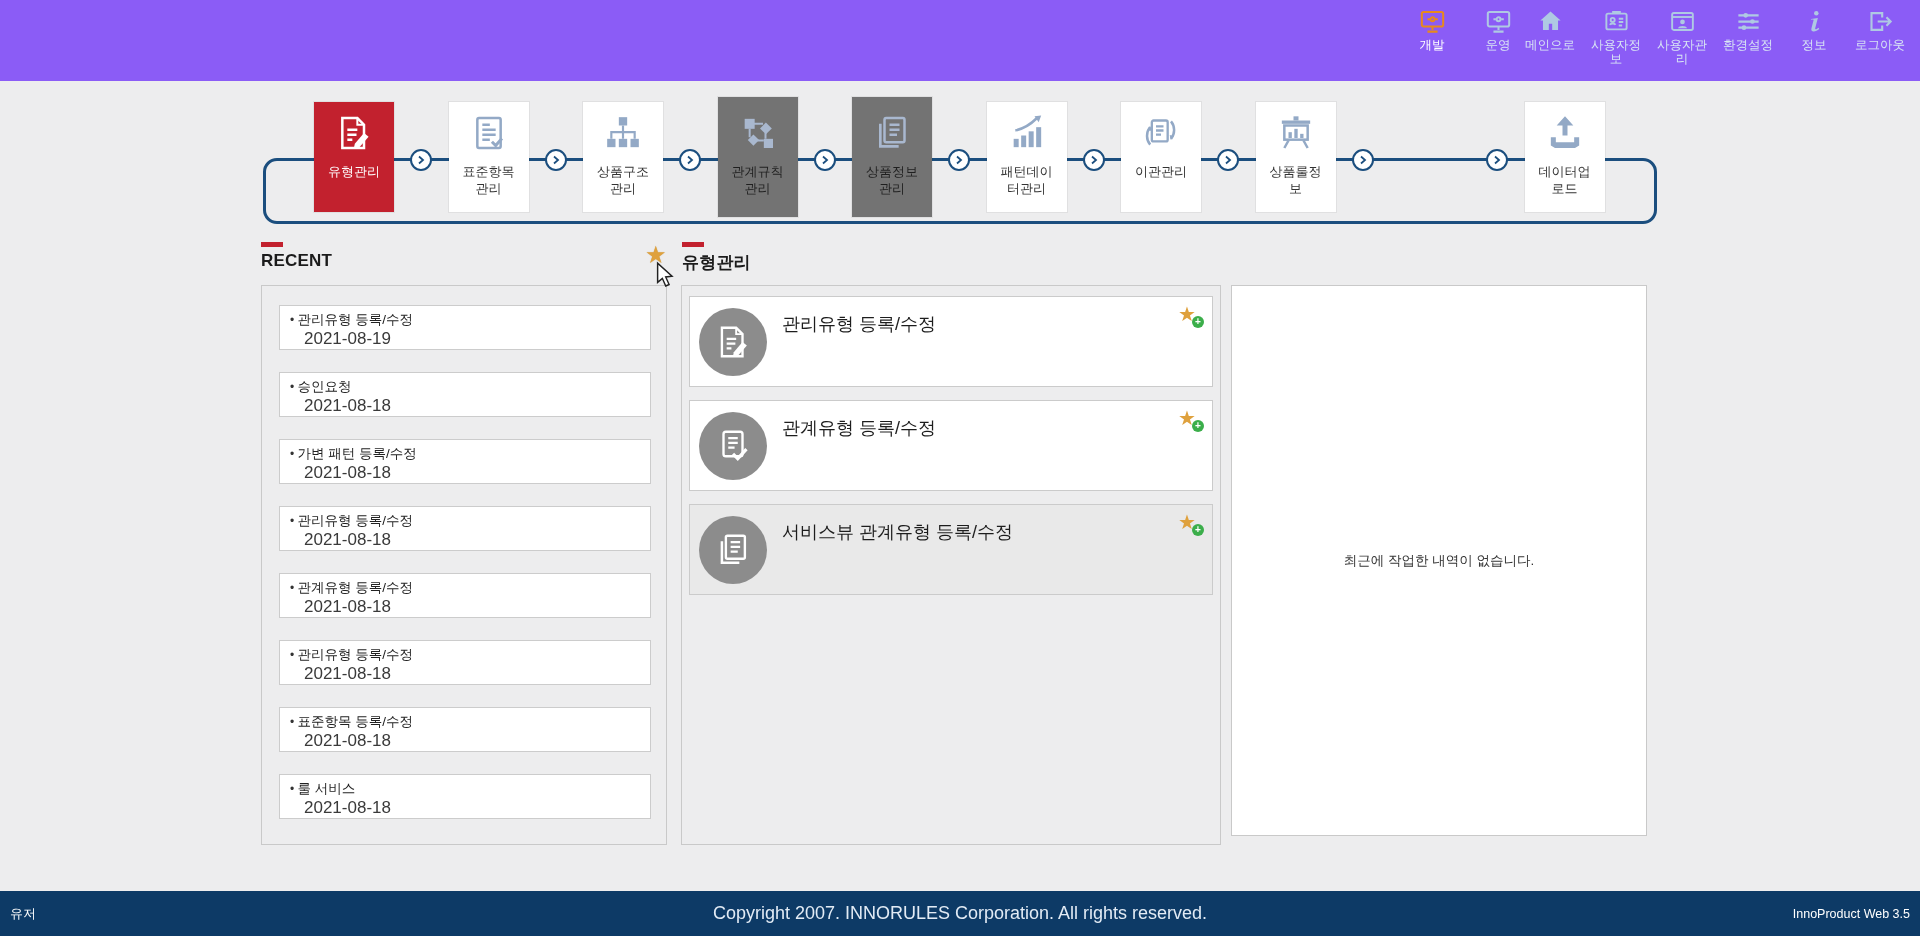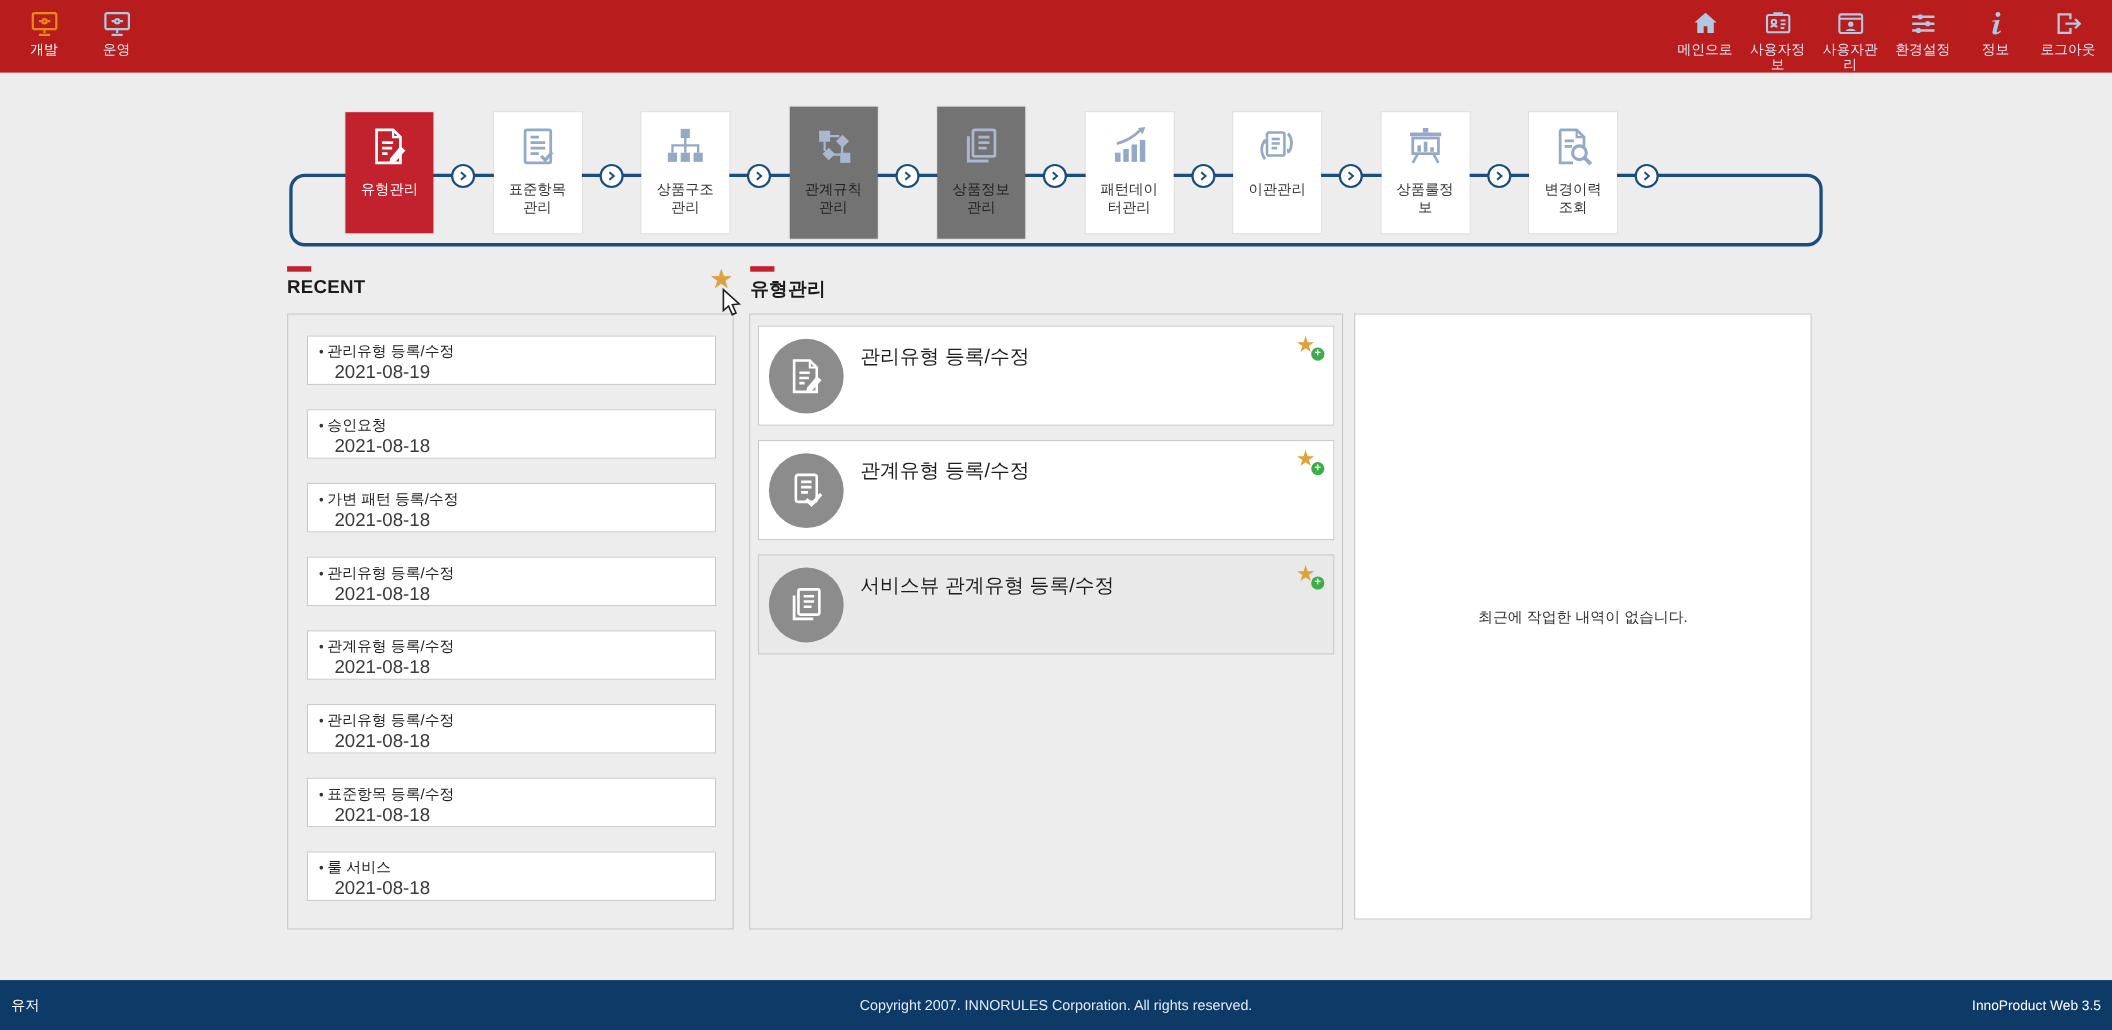--- a/index.html
+++ b/index.html
@@ -5,22 +5,22 @@
   * { margin:0; padding:0; box-sizing:border-box; }
   html,body { width:1920px; height:936px; }
   body {
     font-family:"Liberation Sans","DejaVu Sans",sans-serif;
     background:#EDEDEE; position:relative; overflow:hidden; color:#222;
   }
   .icon svg { display:block; }
 
   
   .top-header {
-    position:absolute; left:0; top:0; width:1920px; height:66px;
-    background:#b91c1c; display:flex; justify-content:space-between;
+    position:absolute; left:0; top:0; width:1920px; height:81px;
+    background:#8b5cf6; display:flex; justify-content:flex-end;
     align-items:flex-start; padding:8px 14px 0 14px; z-index:5;
   }
   .hgroup { display:flex; gap:14px; }
   .nav-item {
     display:flex; flex-direction:column; align-items:center; justify-content:flex-start;
     min-width:52px; max-width:62px; cursor:pointer; color:#AFC9E3; text-align:center;
   }
   .nav-item .icon svg { width:27px; height:27px; }
   .nav-label {
     font-size:12.5px; line-height:1.15; margin-top:3px; color:#D8E5F4;
@@ -117,21 +117,21 @@
     display:flex; align-items:center; justify-content:center;
   }
   .empty-msg { font-size:13.5px; color:#333; }
 
   
   .footer {
     position:absolute; left:0; bottom:0; width:1920px; height:45px; background:#0D3A66;
     display:flex; align-items:center; z-index:5;
   }
   .footer .f-user { position:absolute; left:10px; color:#FFFFFF; font-size:13px; }
-  .footer .f-copy { width:100%; text-align:center; color:#E2EBF5; font-size:13px; }
+  .footer .f-copy { width:100%; text-align:center; color:#E2EBF5; font-size:18px; }
   .footer .f-ver { position:absolute; right:10px; color:#FFFFFF; font-size:12.5px; }
 </style>
 </head>
 <body>
 
 <div class="top-header">
   <div class="hgroup" id="header-left">
       <div class="nav-item active">
         <span class="icon">
           <svg viewBox="0 0 24 24" fill="none" stroke="currentColor" stroke-width="1.8">
@@ -354,38 +354,34 @@
         </svg>
       </span>
       <span class="step-label">상품룰정
 보</span>
     </div>
     <div class="step-arrow" style="left: 1351.75px;">
       <svg viewBox="0 0 12 12" fill="none" stroke="#1B4E7E" stroke-width="1.8">
         <path d="M4 2.5 8 6 4 9.5"></path>
       </svg>
     </div>
-    <div class="step" style="left: 1390px;">
-      <span class="icon">
-        <svg viewBox="0 0 48 48" fill="none" stroke="currentColor" stroke-width="3">
-          <path d="M10 6h18l8 8v10"></path>
-          <path d="M10 6v36h14"></path>
-          <path d="M28 6v8h8" stroke-width="2.4"></path>
-          <path d="M15 18h10M15 24h8"></path>
-          <circle cx="31" cy="31" r="7.5" stroke-width="3.4"></circle>
-          <path d="M36.5 36.5l7 7" stroke-width="4.2"></path>
-        </svg>
-      </span>
-      <span class="step-label">변경이력
-조회</span>
-    </div>
     <div class="step-arrow" style="left: 1486.25px;">
       <svg viewBox="0 0 12 12" fill="none" stroke="#1B4E7E" stroke-width="1.8">
         <path d="M4 2.5 8 6 4 9.5"></path>
       </svg>
+    </div>
+    <div class="step" style="left: 1524.5px;">
+      <span class="icon">
+        <svg viewBox="0 0 48 48" fill="currentColor">
+          <path d="M24 4l10 11h-7v12h-6V15h-7z"></path>
+          <path d="M7 29v10l5 3h24l5-3V29h-6v6H13v-6z"></path>
+        </svg>
+      </span>
+      <span class="step-label">데이터업
+로드</span>
     </div>
   </div>
 
 <div class="sec-title" id="recent-title">
   <span class="redbar"></span>
   <span class="txt">RECENT</span>
 </div>
 
 <div class="recent-panel" id="recent-panel">
     <div class="recent-item">

